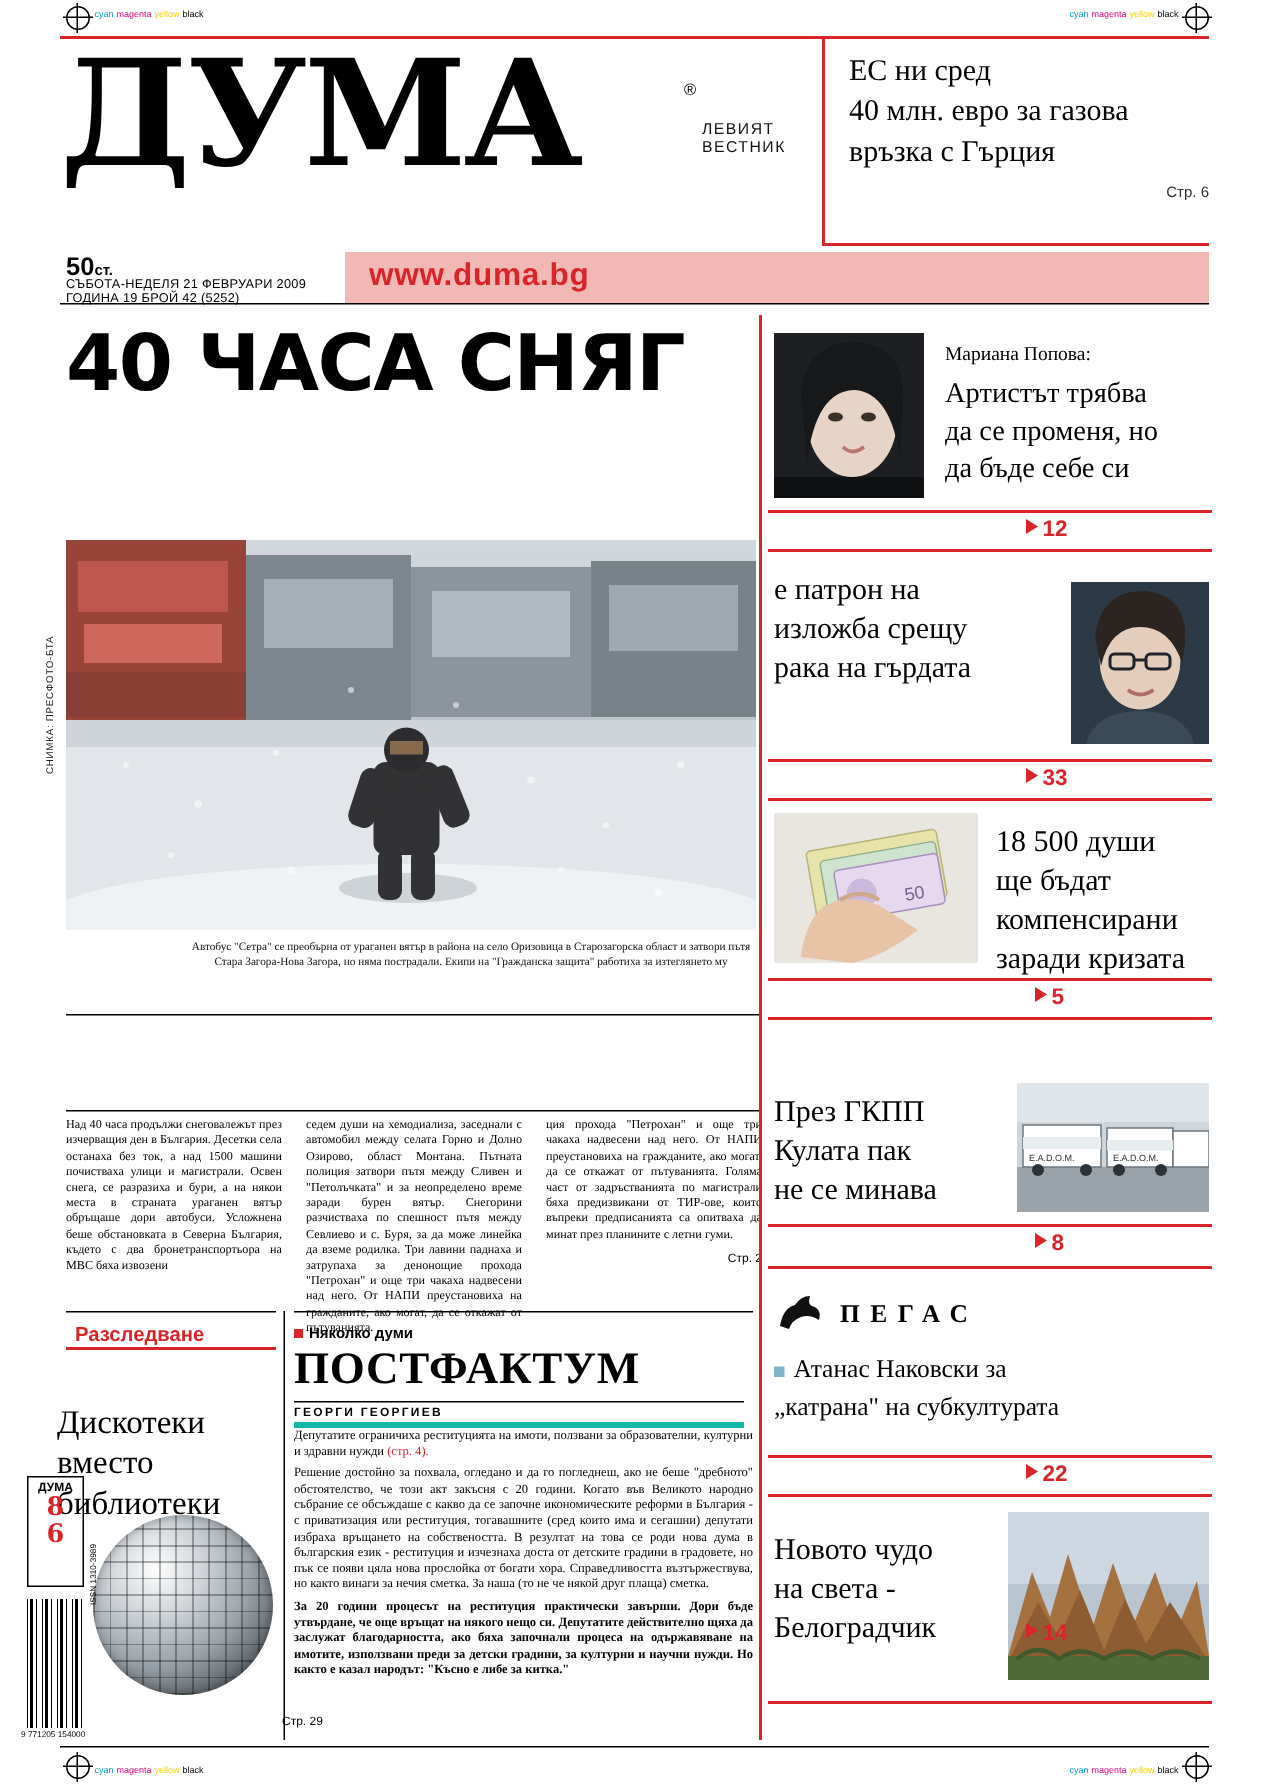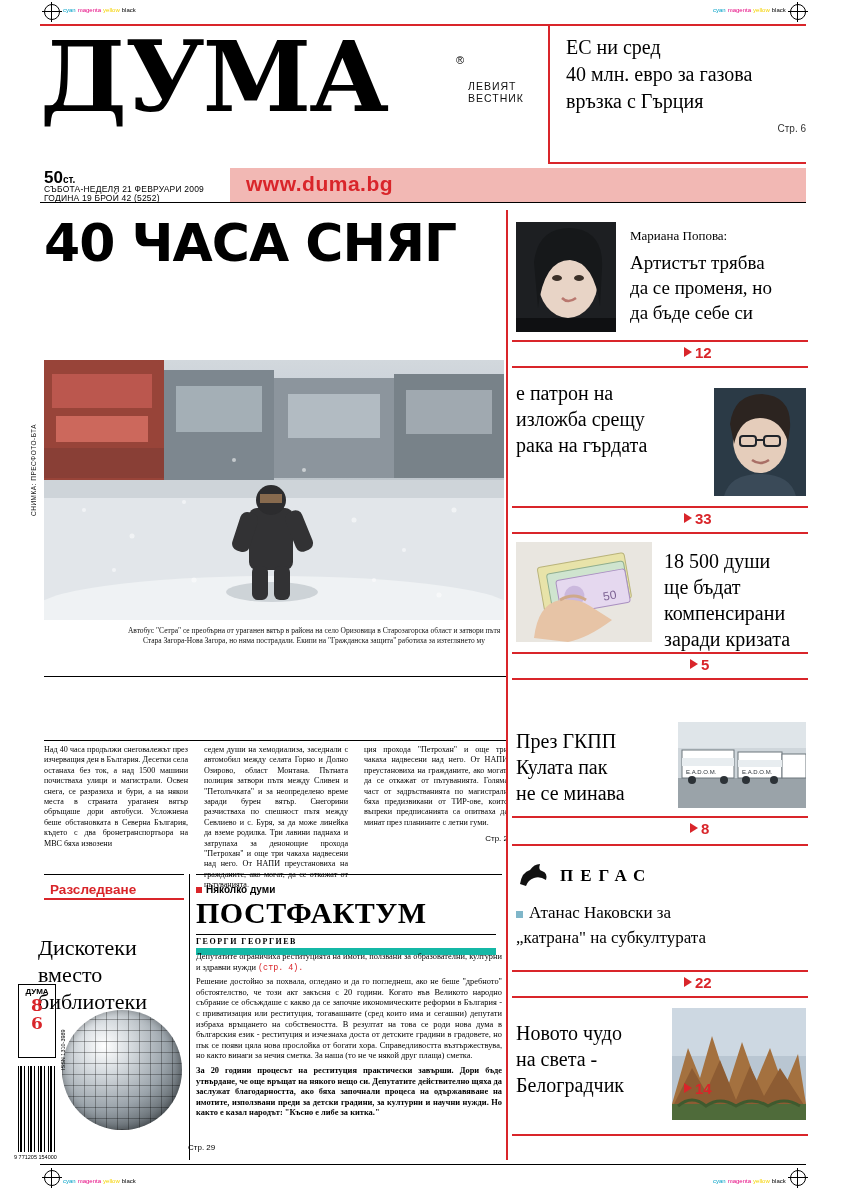--- a/index.html
+++ b/index.html
@@ -93,23 +93,23 @@
   .dumabox .n{font-family:"DejaVu Serif",serif;font-weight:bold;font-size:17px;line-height:18px;color:#d9252a;}
   .barcode{position:absolute;left:18px;top:1066px;width:40px;height:86px;
     background:repeating-linear-gradient(90deg,#000 0 1px,#fff 1px 2px,#000 2px 4px,#fff 4px 6px,#000 6px 7px,#fff 7px 10px);}
   .barcode-num{position:absolute;left:14px;top:1154px;font-family:"Liberation Sans",sans-serif;font-size:5.5px;}
   .barcode-side{position:absolute;left:60px;top:1070px;font-family:"Liberation Sans",sans-serif;font-size:5.5px;transform:rotate(-90deg);transform-origin:left top;white-space:nowrap;}
 
   
   .pf-kicker{position:absolute;left:196px;top:884px;font-family:"Liberation Sans",sans-serif;font-weight:bold;font-size:10px;}
   .pf-kicker .sq{display:inline-block;width:6px;height:6px;background:#d9252a;margin-right:4px;}
   .pf-title{position:absolute;left:196px;top:896px;font-family:"Liberation Serif",serif;font-weight:bold;font-size:30px;letter-spacing:.5px;}
-  .pf-author{position:absolute;left:196px;top:934px;width:300px;border-top:1px solid #000;border-bottom:7px solid #14b8a6;padding:2px 0;font-family:Liberation Serif, serif;font-weight:bold;font-size:8px;letter-spacing:1.5px;}
+  .pf-author{position:absolute;left:196px;top:934px;width:300px;border-top:1px solid #000;border-bottom:4px solid #14b8a6;padding:2px 0;font-family:Liberation Sans, sans-serif;font-weight:bold;font-size:8px;letter-spacing:1.5px;}
   .pf-body{position:absolute;left:196px;top:952px;width:306px;font-size:8.4px;line-height:10.6px;text-align:justify;}
-  .pf-body .red{color:#d9252a;font-family:Liberation Mono, monospace;}
+  .pf-body .red{color:#d9252a;}
   .rail-sep{position:absolute;left:512px;background:#d9252a;width:296px;height:2px;}
 
   .r-label{font-family:"Liberation Serif",serif;font-size:13px;}
   .r-head{font-family:"Liberation Serif",serif;font-size:19px;line-height:25px;}
   .r-head-b{font-family:"Liberation Serif",serif;font-size:20px;line-height:26px;}
   .pgmark{font-family:"Liberation Sans",sans-serif;font-weight:bold;font-size:15px;color:#d9252a;}
   .pgmark .tri{display:inline-block;width:0;height:0;border-left:8px solid #d9252a;border-top:5px solid transparent;border-bottom:5px solid transparent;margin-right:3px;vertical-align:1px;}
 
   .ph{position:absolute;background:#c4cad0;overflow:hidden;}
 

